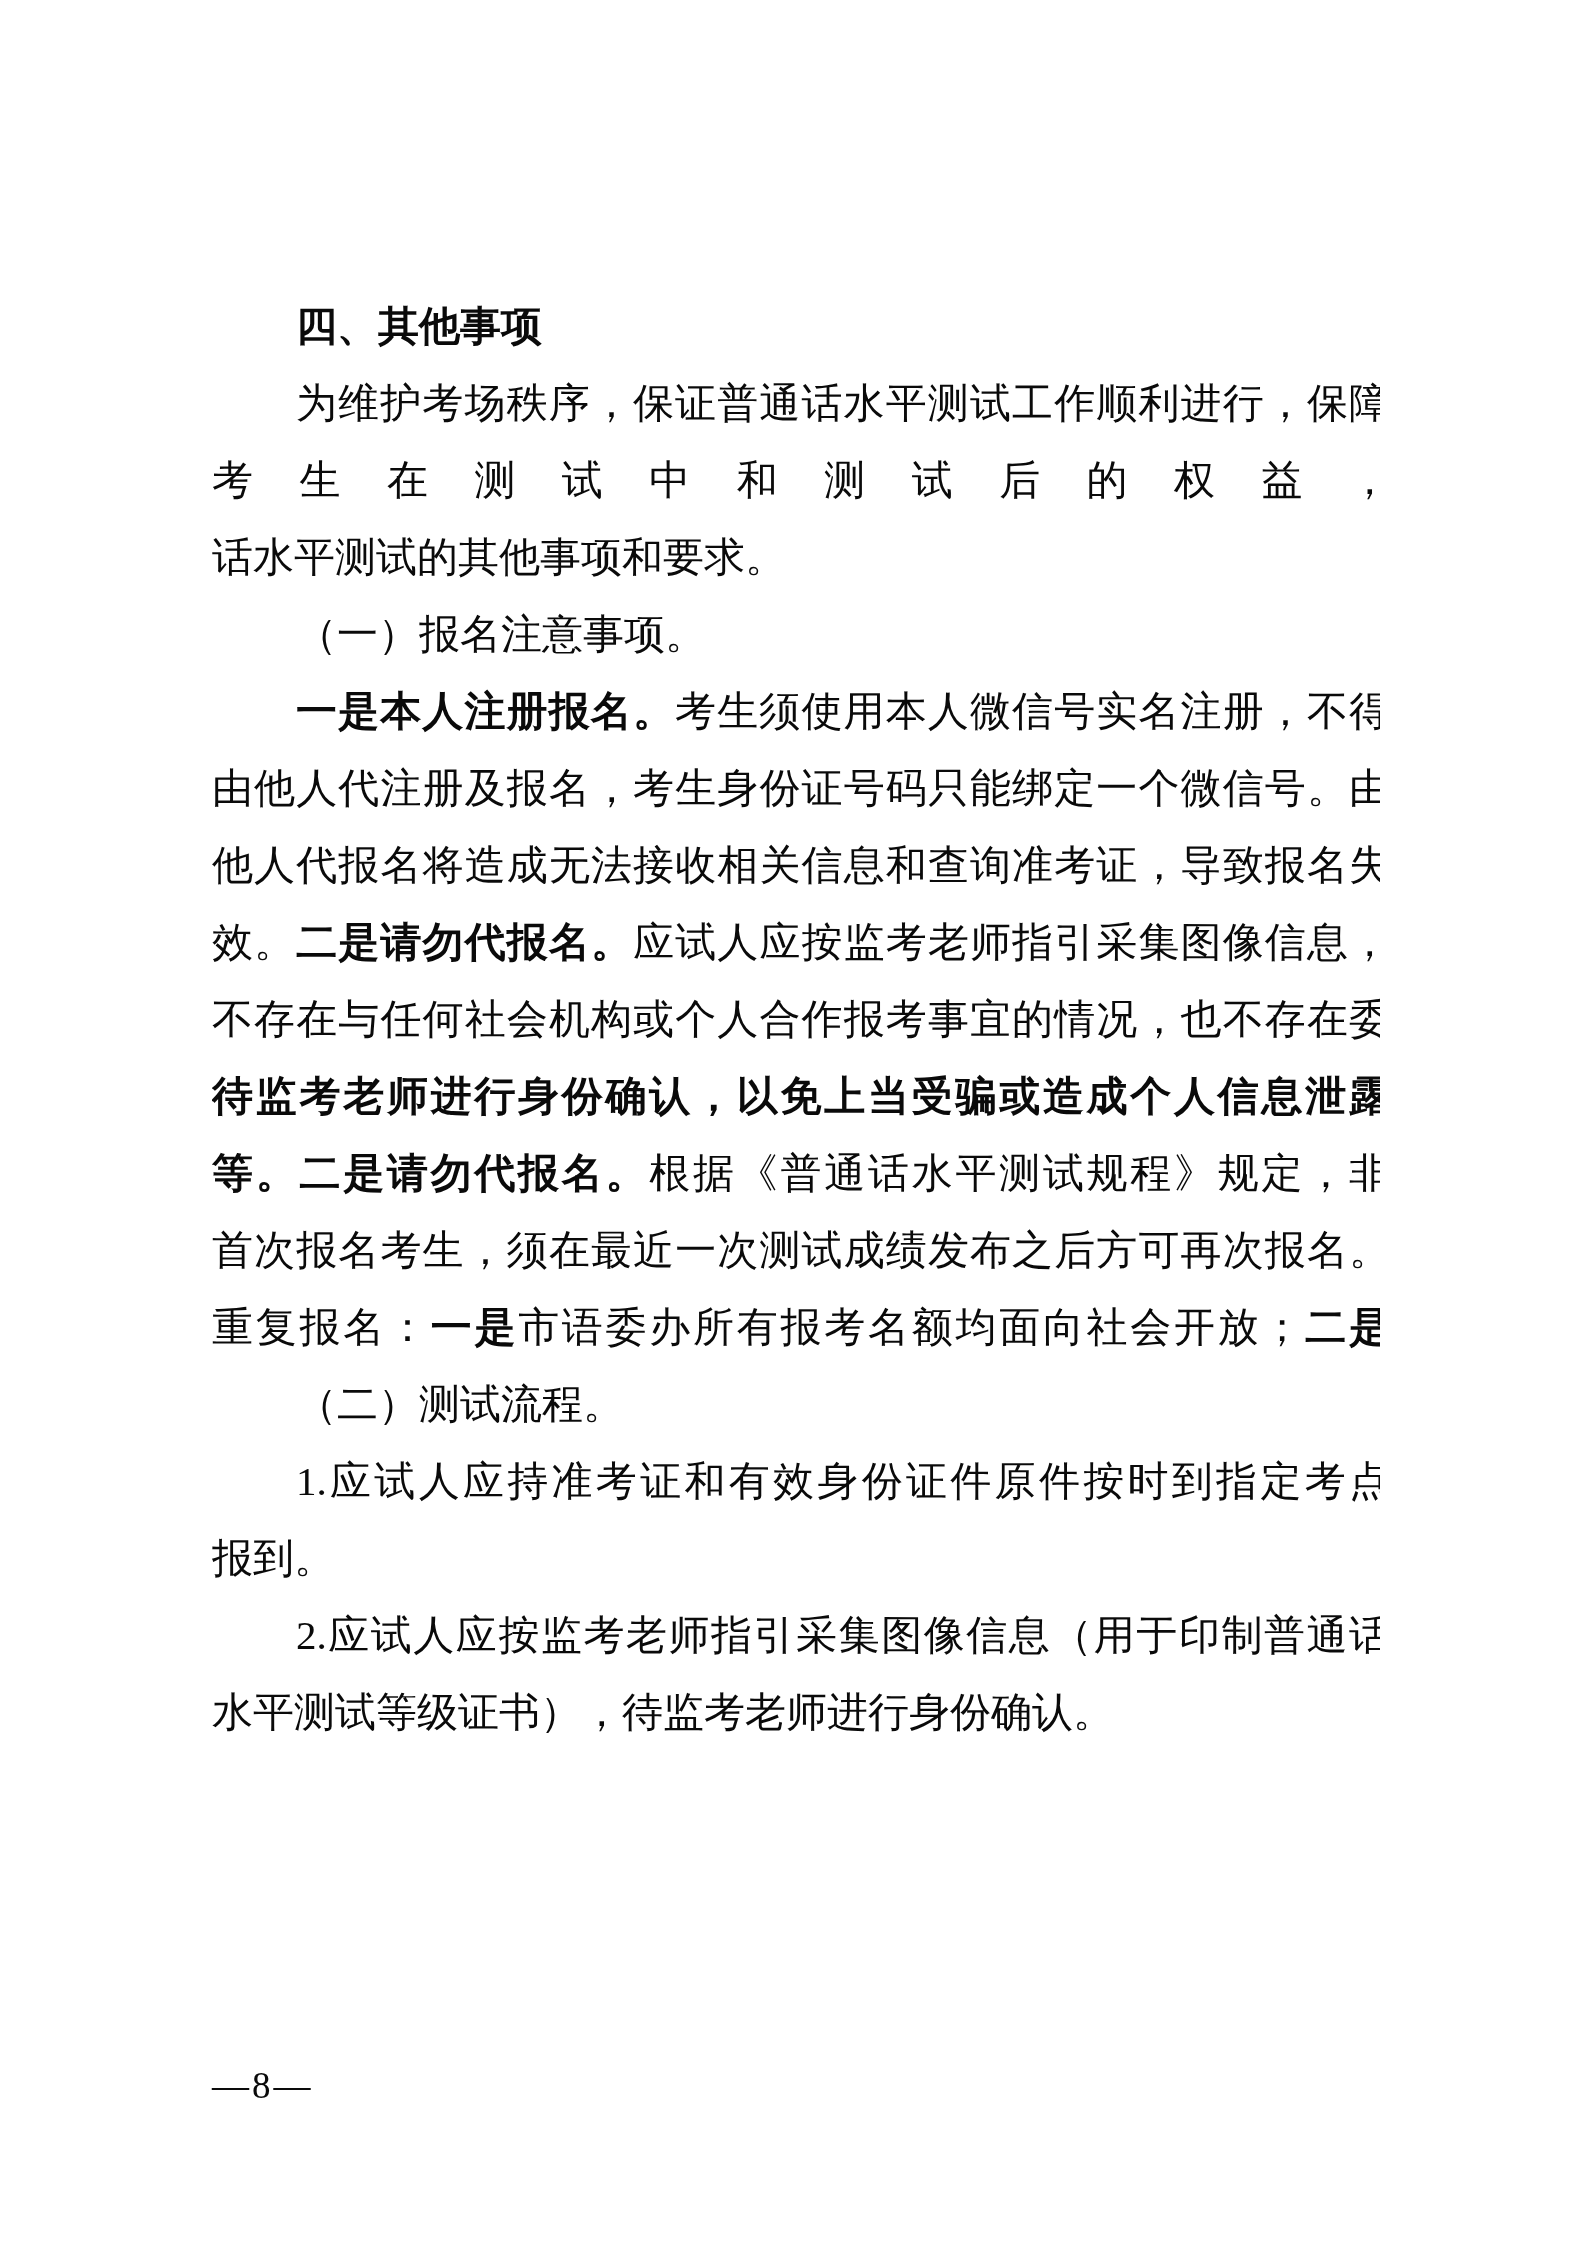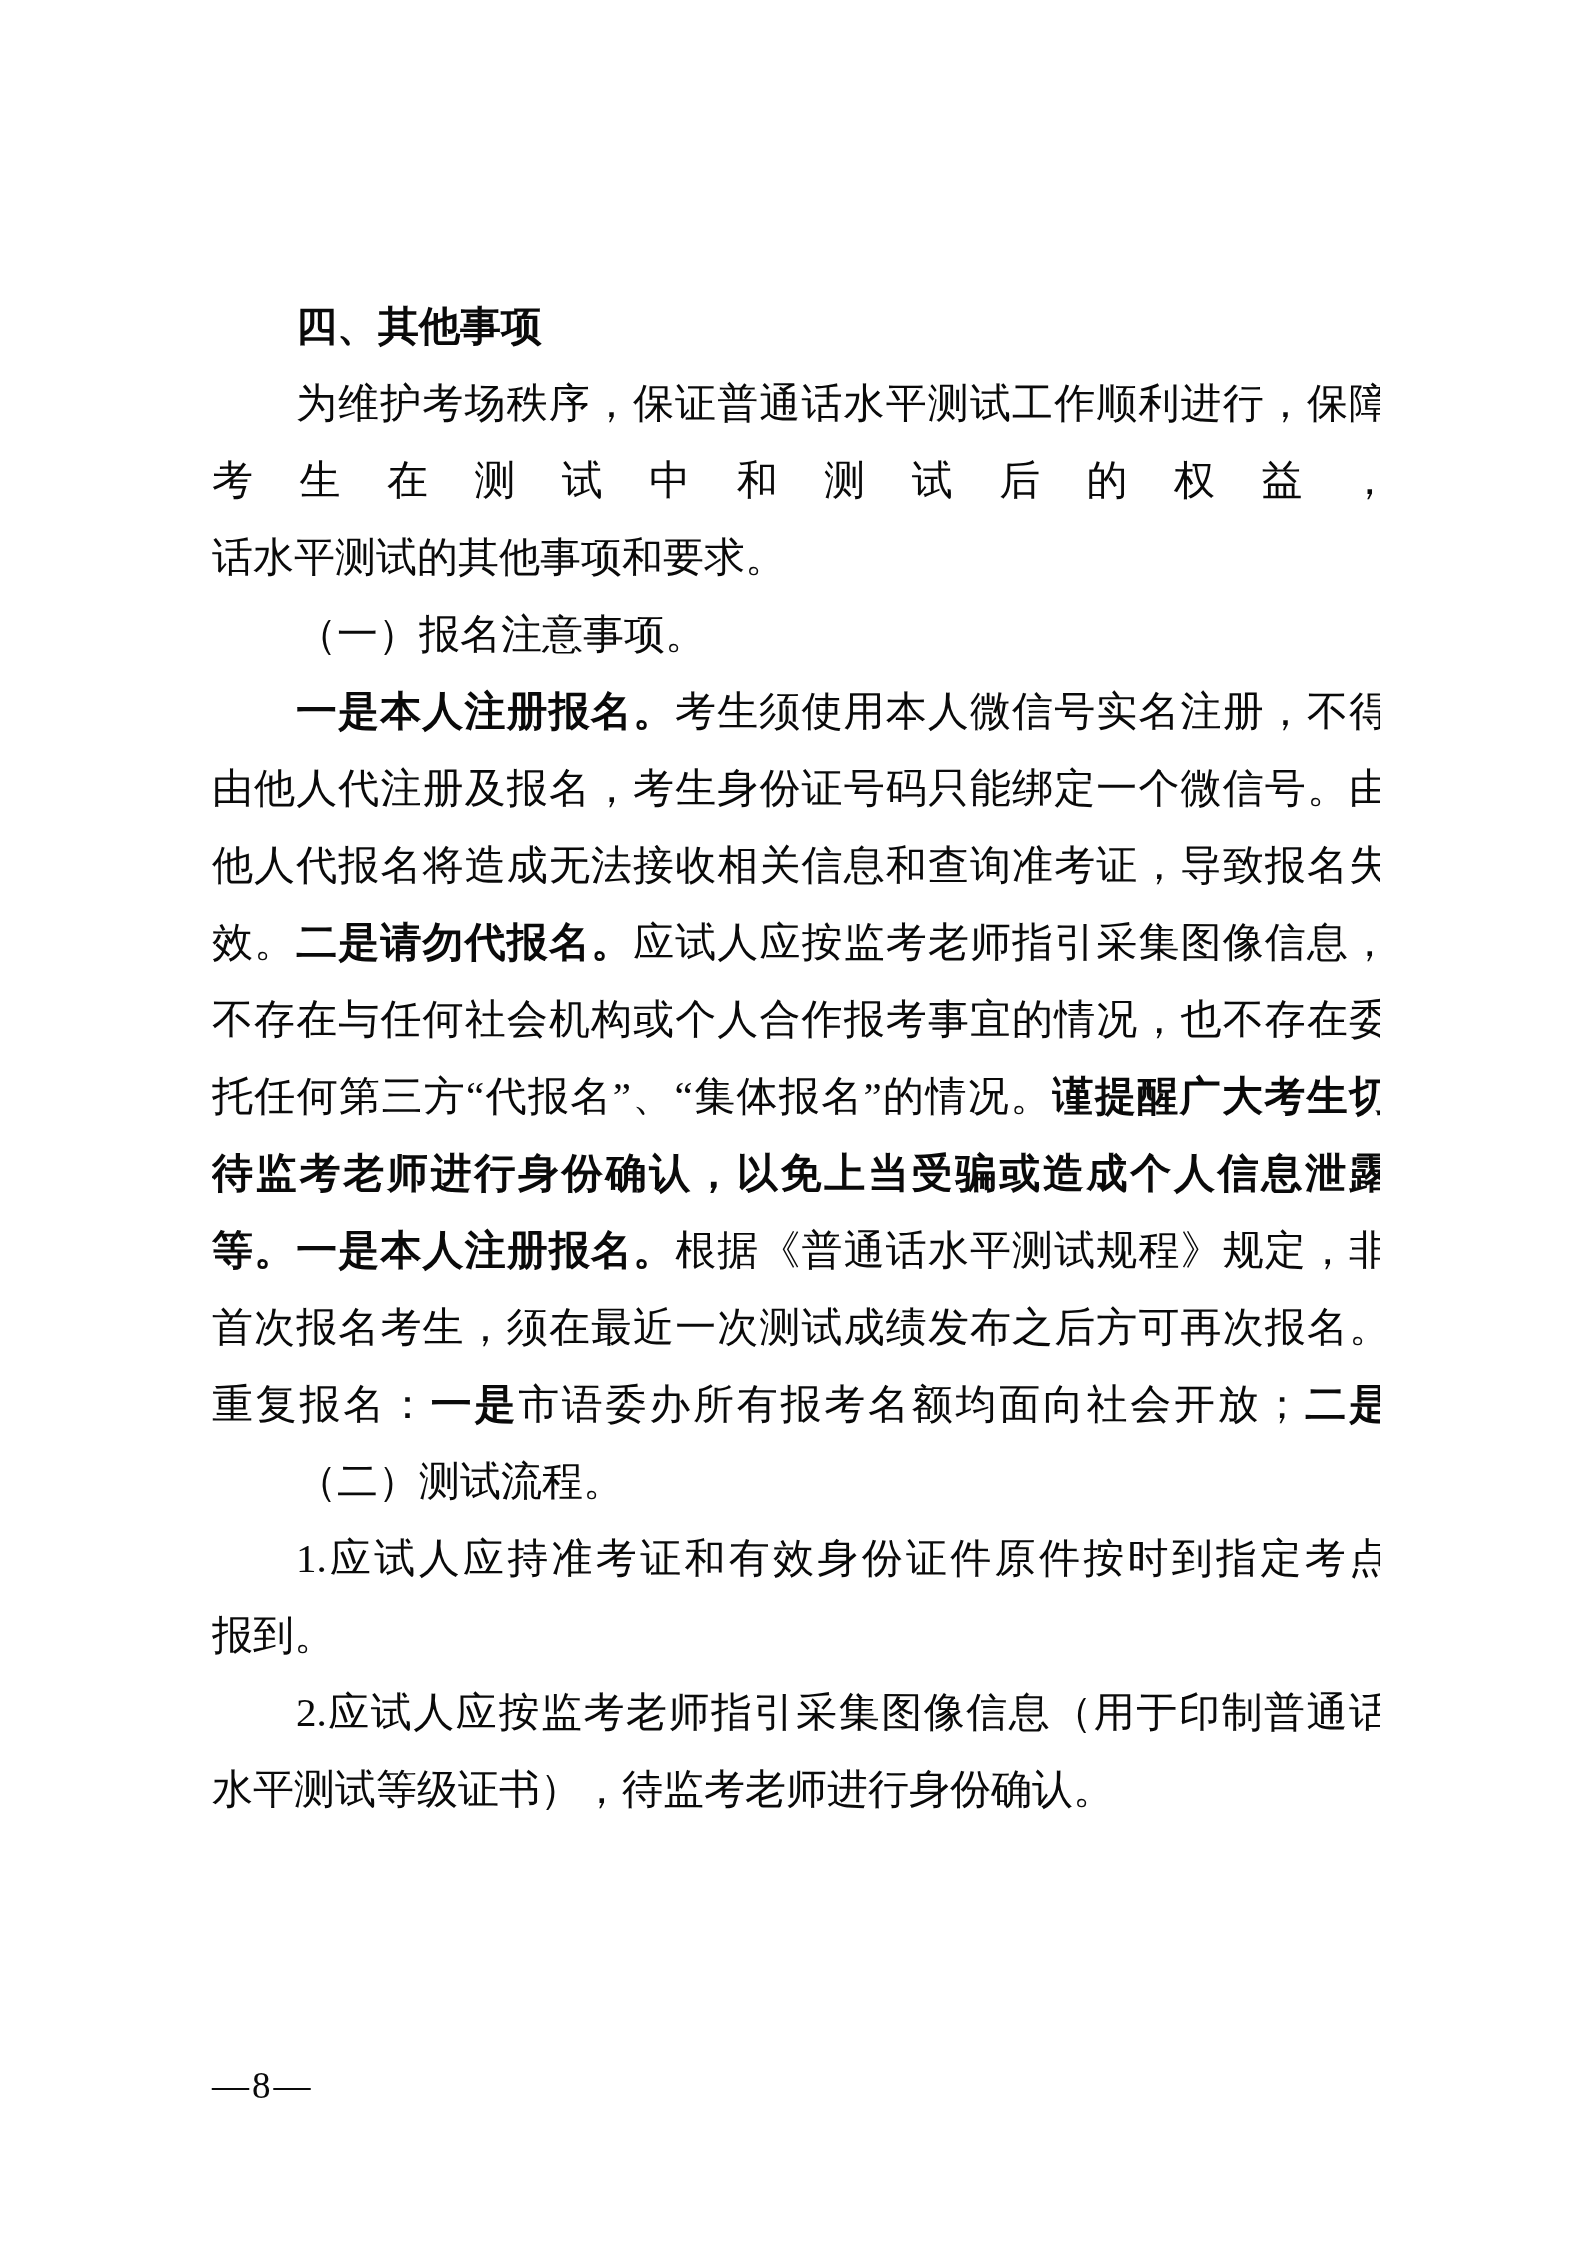--- a/index.html
+++ b/index.html
@@ -60,23 +60,22 @@
       <div class="line ind"><span class="run hei">四、其他事项</span></div>
       <div class="line just ind"><span class="run fs">为维护考场秩序，保证普通话水平测试工作顺利进行，保障</span></div>
       <div class="line just"><span class="run fs">考生在测试中和测试后的权益，以免上当受骗或造成个人信息泄露</span></div>
       <div class="line"><span class="run fs">话水平测试的其他事项和要求。</span></div>
       <div class="line ind"><span class="run kai">（一）报名注意事项。</span></div>
       <div class="line just ind"><span class="run hei">一是本人注册报名。</span><span class="run fs">考生须使用本人微信号实名注册，不得</span></div>
       <div class="line just"><span class="run fs">由他人代注册及报名，考生身份证号码只能绑定一个微信号。由</span></div>
       <div class="line just"><span class="run fs">他人代报名将造成无法接收相关信息和查询准考证，导致报名失</span></div>
       <div class="line just"><span class="run fs">效。</span><span class="run hei">二是请勿代报名。</span><span class="run fs">应试人应按监考老师指引采集图像信息，</span></div>
       <div class="line just"><span class="run fs">不存在与任何社会机构或个人合作报考事宜的情况，也不存在委</span></div>
-      <div class="line just"><span class="run fs">托任何第三方“代报名”、“集体报名”的情况。</span><span class="run hei">谨提醒广大考生切</span></div>
       <div class="line just"><span class="run hei">待监考老师进行身份确认，以免上当受骗或造成个人信息泄露</span></div>
-      <div class="line just"><span class="run hei">等。一是本人注册报名。</span><span class="run fs">根据《普通话水平测试规程》规定，非</span></div>
+      <div class="line just"><span class="run hei">等。二是请勿代报名。</span><span class="run fs">根据《普通话水平测试规程》规定，非</span></div>
       <div class="line just"><span class="run fs">首次报名考生，须在最近一次测试成绩发布之后方可再次报名。</span></div>
       <div class="line just"><span class="run fs">重复报名：</span><span class="run hei">一是</span><span class="run fs">市语委办所有报考名额均面向社会开放；</span><span class="run hei">二是</span></div>
       <div class="line ind"><span class="run kai">（二）测试流程。</span></div>
       <div class="line just ind"><span class="run fs">1.应试人应持准考证和有效身份证件原件按时到指定考点</span></div>
       <div class="line"><span class="run fs">报到。</span></div>
       <div class="line just ind"><span class="run fs">2.应试人应按监考老师指引采集图像信息（用于印制普通话</span></div>
       <div class="line"><span class="run fs">水平测试等级证书），待监考老师进行身份确认。</span></div>
     </main>
   <div class="footer">
     <span class="pagenum">—8—</span>

